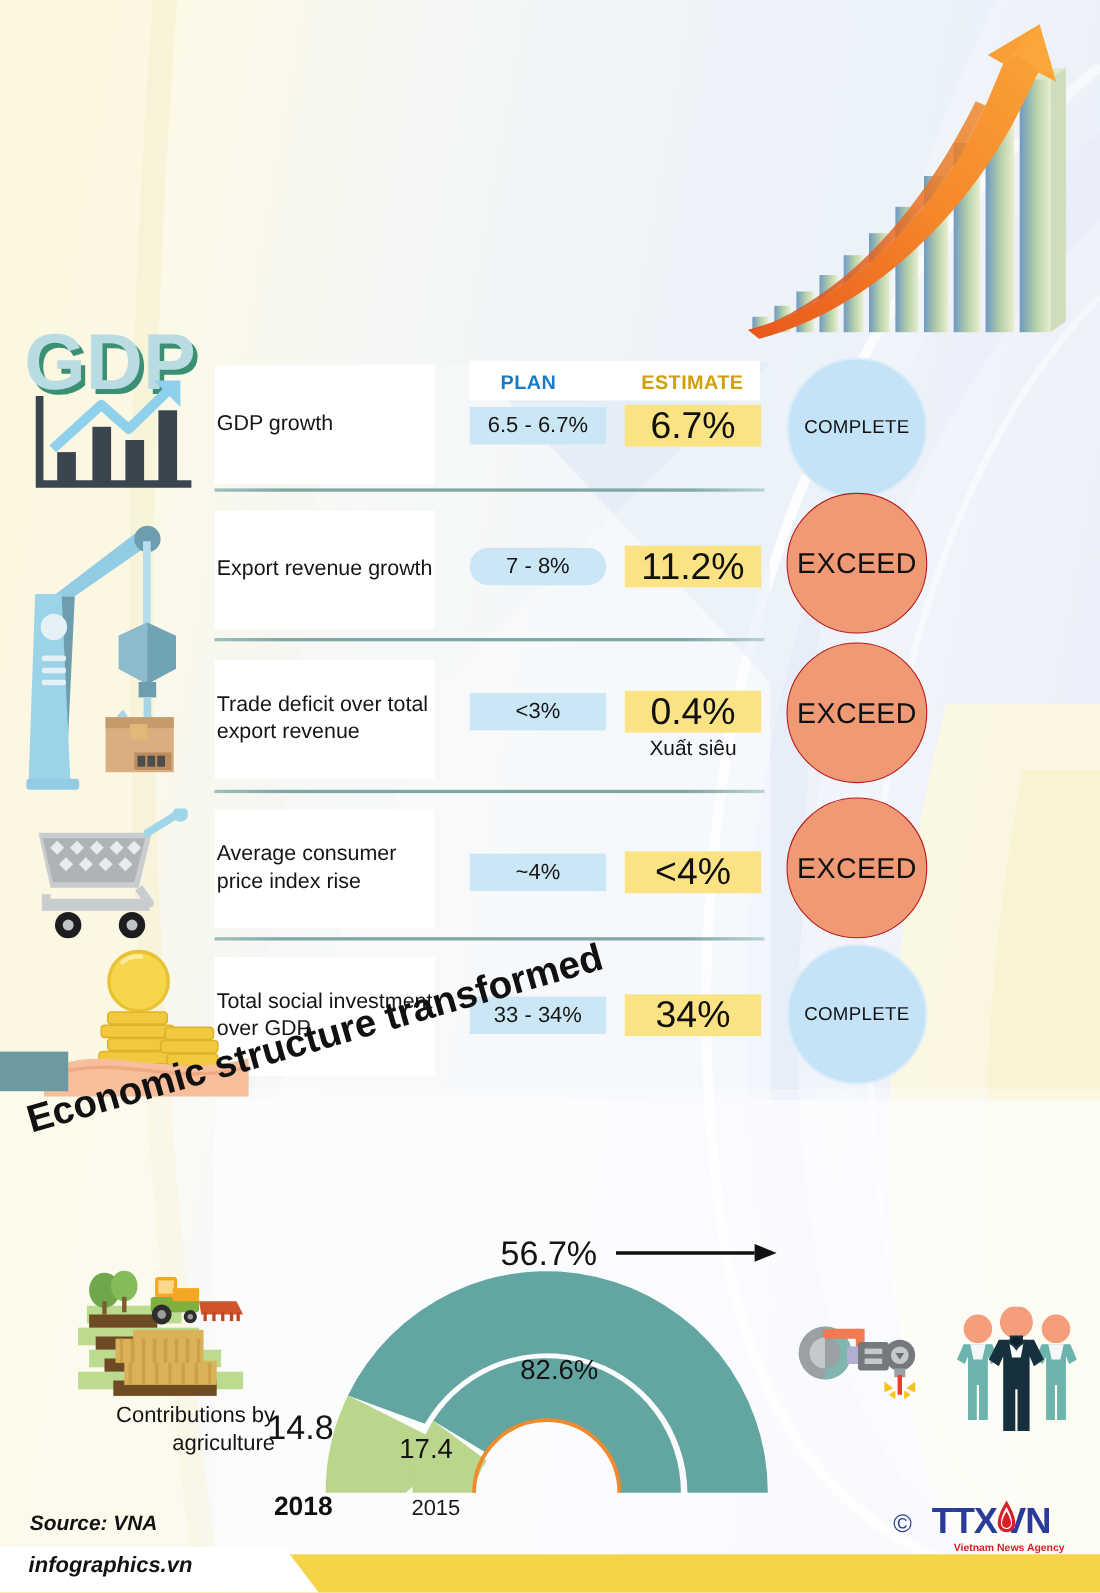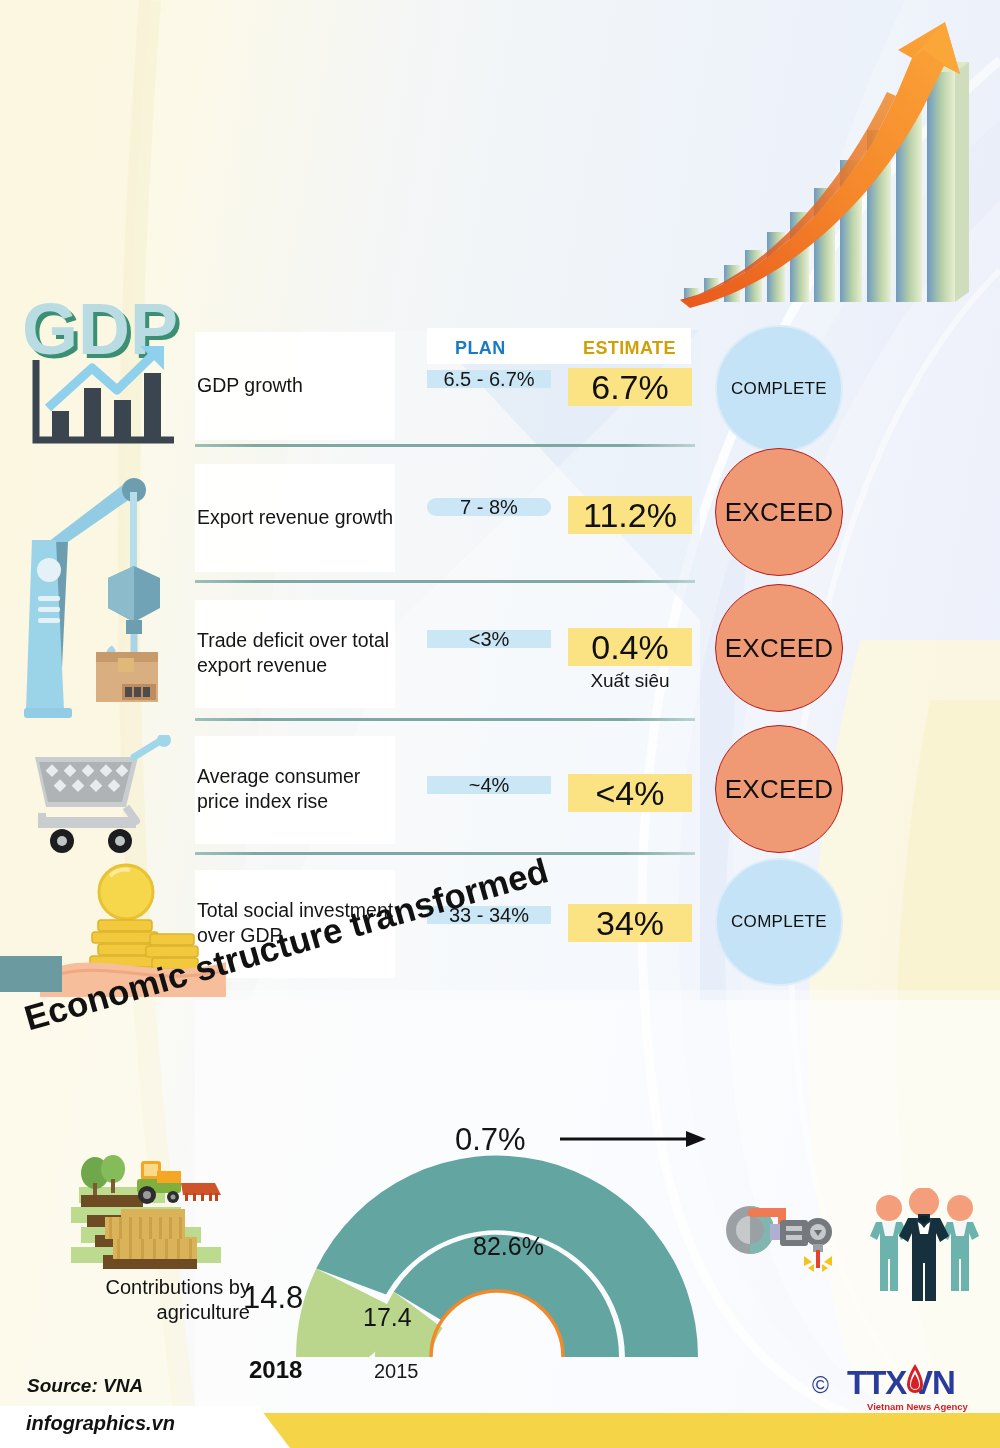--- a/index.html
+++ b/index.html
@@ -42,21 +42,21 @@
     position:absolute; left:197px; top:0px; width:205px; height:134px;
     display:flex; align-items:center;
     font-size:19.5px; line-height:1.28; color:#151515;
   }
   .hdr { position:absolute; font-size:18px; font-weight:bold; letter-spacing:0.4px; }
   .hdr-plan { left:455px; top:20px; color:#1A7BC4; }
   .hdr-est  { left:583px; top:20px; color:#D0A006; }
   .hdr-bg { position:absolute; left:427px; top:10px; width:264px; height:36px; background:#ffffff; }
 
   .cell-plan {
-    position:absolute; left:427px; width:124px; height:18px;
+    position:absolute; left:427px; width:124px; height:34px;
     background:#CBE6F5; display:flex; align-items:center; justify-content:center;
     font-size:20px; color:#161616;
   }
   .cell-est {
     position:absolute; left:568px; width:124px; height:38px;
     background:#FBE383; display:flex; align-items:center; justify-content:center;
     font-size:34px; color:#101010;
   }
   .cell-note {
     position:absolute; left:568px; width:124px; text-align:center;
@@ -376,21 +376,21 @@
     <path d="M 116.8,154.7 A 122,122 0 0,1 342,220 L 286,220 A 66,66 0 0,0 164.9,183.6 Z" fill="#63A5A0"></path>
 
     <path d="M 154,220 A 66,66 0 0,1 286,220" fill="none" stroke="#F08A2B" stroke-width="3.5"></path>
   </svg>
 
   <svg class="arrow-anno" viewBox="0 0 150 22">
     <line x1="0" y1="11" x2="126" y2="11" stroke="#111" stroke-width="3.2"></line>
     <polygon points="126,3 146,11 126,19" fill="#111"></polygon>
   </svg>
 
-  <div class="lbl-852">0.7%</div>
+  <div class="lbl-852">56.7%</div>
   <div class="lbl-826">82.6%</div>
   <div class="lbl-148">14.8</div>
   <div class="lbl-174">17.4</div>
   <div class="yr-2018">2018</div>
   <div class="yr-2015">2015</div>
   <div class="agri-cap">Contributions by agriculture</div>
 
   <svg style="position:absolute;left:722px;top:1196px;width:120px;height:80px;" viewBox="0 0 120 80">
     <circle cx="28" cy="34" r="24" fill="#9AA0A4"></circle>
     <circle cx="28" cy="34" r="14" fill="#C5C9CC"></circle>

